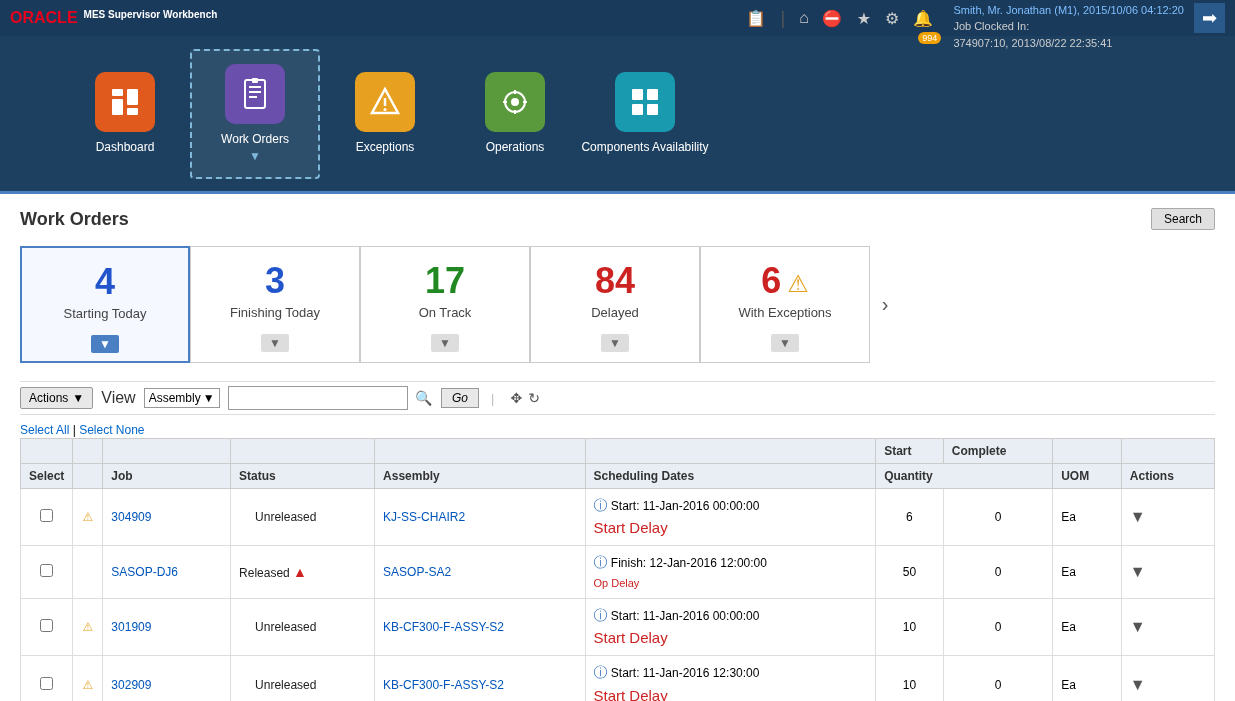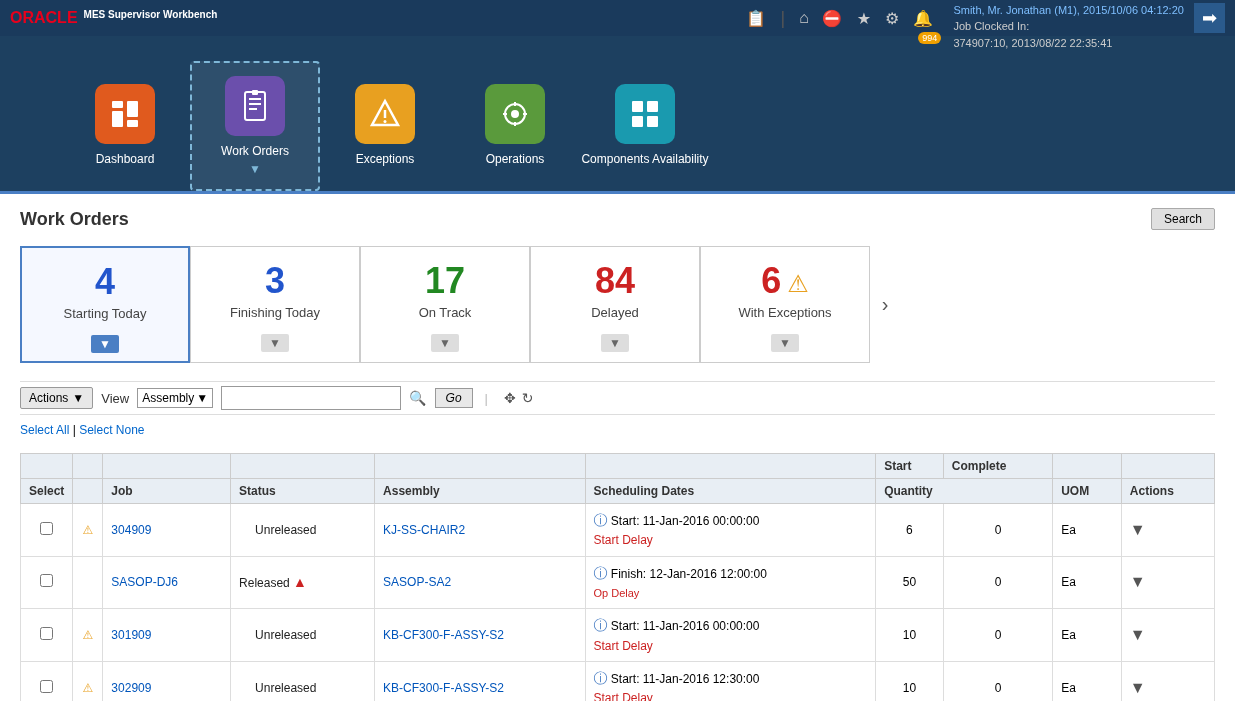--- a/index.html
+++ b/index.html
@@ -76,21 +76,21 @@
       color: white;
       background: #2a5a8c;
       padding: 4px 8px;
       margin-left: 10px;
     }
 
     
     .nav-bar {
       background: #1d4060;
       display: flex;
-      align-items: flex-end;
+      align-items: center;
       padding: 0 60px;
       height: 155px;
       gap: 0;
     }
     .nav-item {
       display: flex;
       flex-direction: column;
       align-items: center;
       justify-content: center;
       width: 130px;
@@ -243,21 +243,21 @@
       border: 1px solid #999;
       padding: 3px 8px;
       font-size: 12px;
       cursor: pointer;
       display: flex;
       align-items: center;
       gap: 4px;
       border-radius: 2px;
     }
     .view-label {
-      font-size: 13px;
+      font-size: 16px;
       color: #333;
     }
     .assembly-select {
       border: 1px solid #999;
       padding: 2px 4px;
       font-size: 12px;
       background: white;
       display: flex;
       align-items: center;
       gap: 2px;
@@ -294,21 +294,21 @@
       cursor: pointer;
     }
     .sep-bar {
       color: #bbb;
       margin: 0 4px;
     }
 
     
     .select-links {
       font-size: 12px;
-      margin-bottom: 16px;
+      margin-bottom: 1px;
     }
     .select-links a {
       color: #0066cc;
       text-decoration: none;
       cursor: pointer;
     }
 
     
     .work-table {
       width: 100%;
@@ -326,21 +326,21 @@
     .work-table td {
       border: 1px solid #ddd;
       padding: 5px 8px;
       vertical-align: middle;
     }
     .qty-header { text-align: center; }
     .qty-span { text-align: center; }
     .job-link { color: #0055bb; text-decoration: none; }
     .status-unreleased { color: #222; margin-left: 16px; }
     .status-released { color: #222; }
-    .delay-text { color: #cc2222; font-size: 12px; text-align: right; }
+    .delay-text { color: #cc2222; font-size: 15px; text-align: right; }
     .op-delay-text { color: #cc2222; font-size: 11px; }
     .sched-cell { line-height: 1.6; }
     .checkbox-cell { text-align: center; width: 30px; }
     .warning-cell { text-align: center; width: 30px; }
     .warn-icon { color: #e8a020; }
     .up-arrow { color: #cc2222; font-size: 14px; }
     .info-icon { color: #4a7fc4; font-size: 14px; cursor: pointer; }
     .action-chevron { color: #555; font-size: 16px; cursor: pointer; }
     .qty-center { text-align: center; }
 

